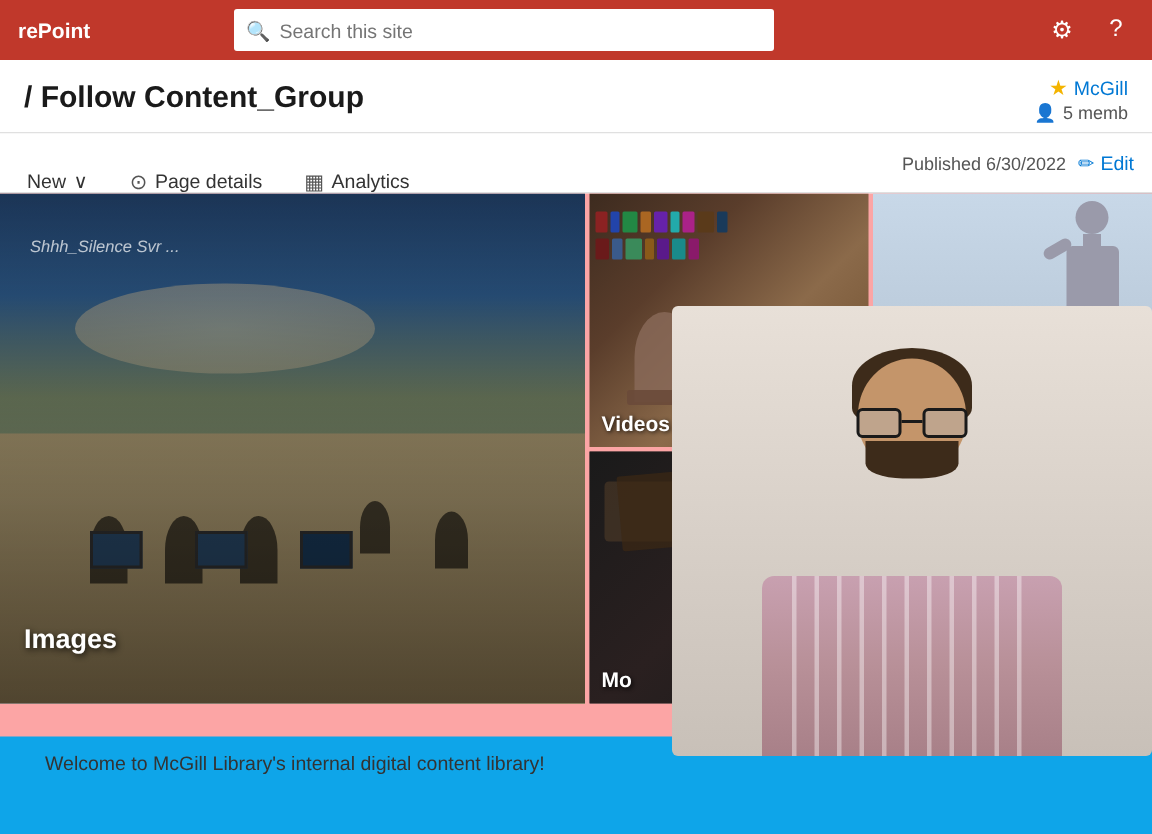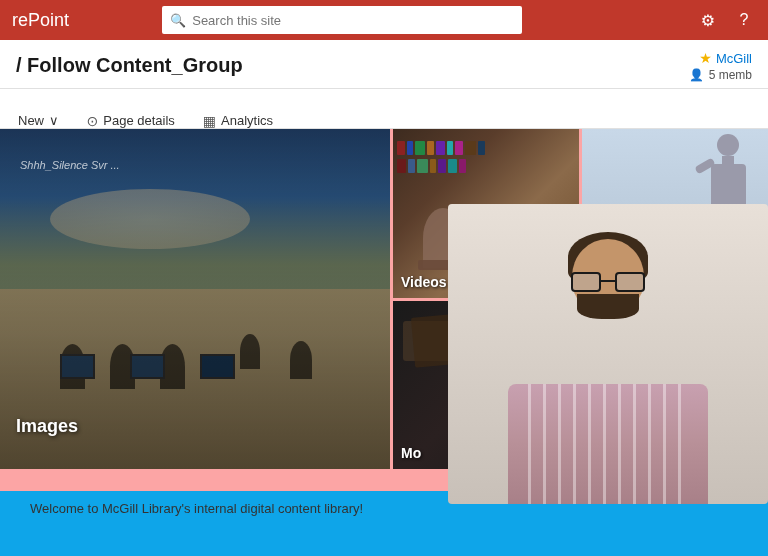--- a/index.html
+++ b/index.html
@@ -15,22 +15,22 @@
     .top-nav {
       background: #c0382b;
       height: 40px;
       display: flex;
       align-items: center;
       padding: 0 12px;
       gap: 12px;
     }
     .nav-title {
       color: #fff;
-      font-size: 18px;
-      font-weight: 400;
+      font-size: 14px;
+      font-weight: 700;
       white-space: nowrap;
     }
     .search-bar {
       flex: 1;
       max-width: 360px;
       margin: 0 auto;
       background: #fff;
       border-radius: 2px;
       height: 28px;
       display: flex;
@@ -442,20 +442,27 @@
     <span>New</span>
     <span>∨</span>
   </div>
   <div class="toolbar-btn">
     <span class="icon">⊙</span>
     <span>Page details</span>
   </div>
   <div class="toolbar-btn">
     <span class="icon">▦</span>
     <span>Analytics</span>
+  </div>
+  <div class="toolbar-right">
+    <span class="published-text">Published 6/30/2022</span>
+    <div class="edit-btn">
+      <span>✏</span>
+      <span>Edit</span>
+    </div>
   </div>
 </div>
 
 <div class="content-area">
 
   <div class="main-image">
     <div class="study-room"></div>
 
     <div class="ceiling-detail"></div>
 

